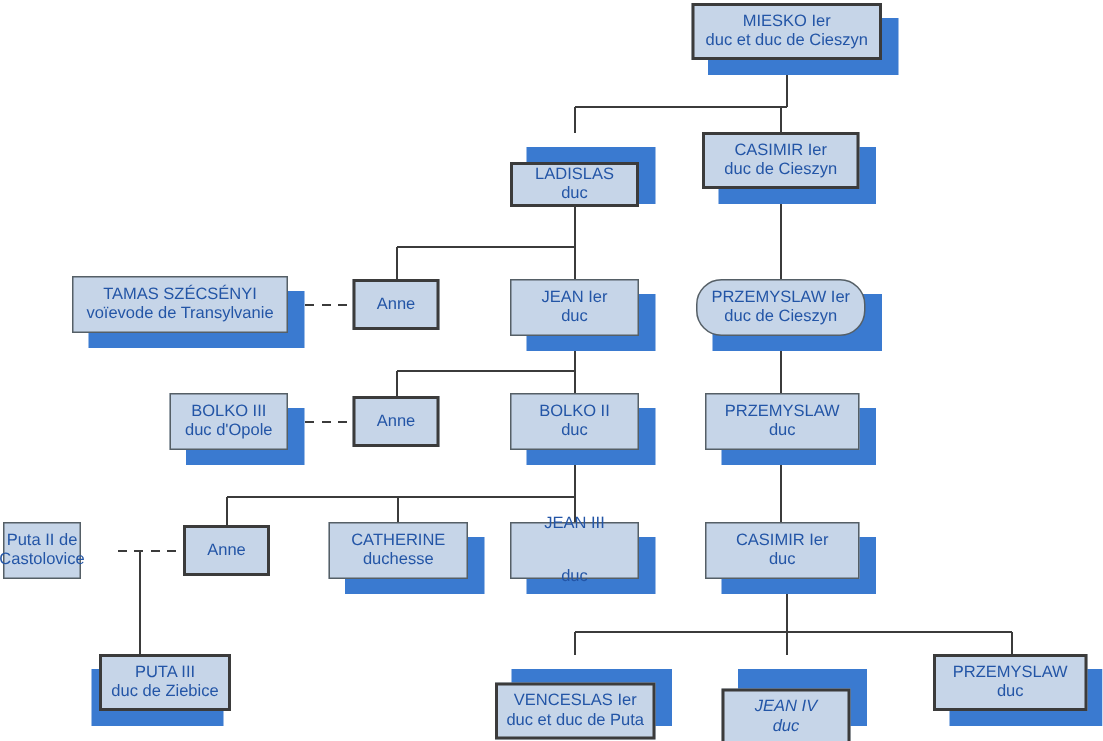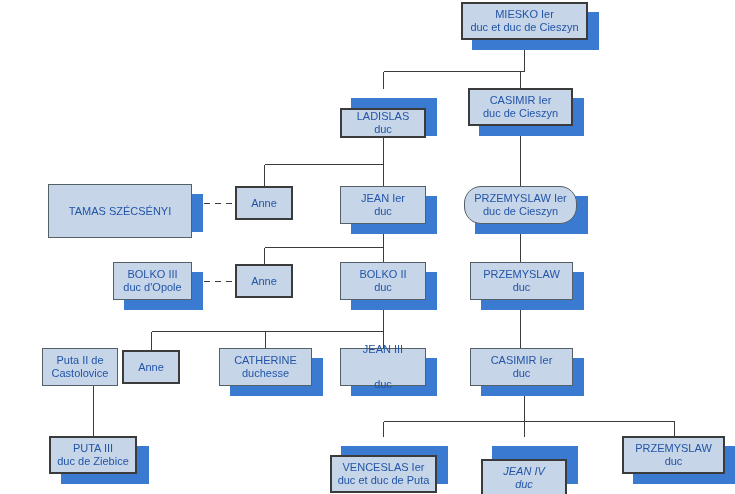--- a/index.html
+++ b/index.html
@@ -126,22 +126,23 @@
         <span class="l2">duc et duc de Cieszyn</span>
       </div>
       <div class="node thick" style="left: 340px; top: 88px; width: 86px; height: 30px; margin-top: 20px;">
         <span class="l1">LADISLAS</span>
         <span class="l2">duc</span>
       </div>
       <div class="node thick" style="left: 468px; top: 88px; width: 105px; height: 38px;">
         <span class="l1">CASIMIR Ier</span>
         <span class="l2">duc de Cieszyn</span>
       </div>
-      <div class="node" style="left: 48px; top: 184px; width: 144px; height: 54px;">
+      <div class="node" style="left: 48px; top: 184px; width: 144px; height: 38px;">
         <span class="l1">TAMAS SZÉCSÉNYI</span>
+        <span class="l2">voïevode de Transylvanie</span>
       </div>
       <div class="node thick" style="left: 235px; top: 186px; width: 58px; height: 34px;">
         <span class="l1">Anne</span>
       </div>
       <div class="node" style="left: 340px; top: 186px; width: 86px; height: 38px;">
         <span class="l1">JEAN Ier</span>
         <span class="l2">duc</span>
       </div>
       <div class="node" style="left: 464px; top: 186px; width: 113px; height: 38px; border-radius: 17px;">
         <span class="l1">PRZEMYSLAW Ier</span>
@@ -155,40 +156,40 @@
         <span class="l1">Anne</span>
       </div>
       <div class="node" style="left: 340px; top: 262px; width: 86px; height: 38px;">
         <span class="l1">BOLKO II</span>
         <span class="l2">duc</span>
       </div>
       <div class="node" style="left: 470px; top: 262px; width: 103px; height: 38px;">
         <span class="l1">PRZEMYSLAW</span>
         <span class="l2">duc</span>
       </div>
-      <div class="node" style="left: 2px; top: 348px; width: 76px; height: 38px; margin-left: 40px;">
+      <div class="node" style="left: 2px; top: 348px; width: 52px; height: 38px;">
         <span class="l1">Puta II de</span>
         <span class="l2">Castolovice</span>
       </div>
       <div class="node thick" style="left: 122px; top: 350px; width: 58px; height: 34px;">
         <span class="l1">Anne</span>
       </div>
       <div class="node" style="left: 219px; top: 348px; width: 93px; height: 38px;">
         <span class="l1">CATHERINE</span>
         <span class="l2">duchesse</span>
       </div>
       <div class="node" style="left: 340px; top: 348px; width: 86px; height: 38px; gap: 22px;">
         <span class="l1">JEAN III</span>
         <span class="l2">duc</span>
       </div>
       <div class="node" style="left: 470px; top: 348px; width: 103px; height: 38px;">
         <span class="l1">CASIMIR Ier</span>
         <span class="l2">duc</span>
       </div>
-      <div class="node thick" style="left: 49px; top: 436px; width: 88px; height: 38px;">
+      <div class="node thick" style="left: 66px; top: 436px; width: 88px; height: 38px;">
         <span class="l1">PUTA III</span>
         <span class="l2">duc de Ziebice</span>
       </div>
       <div class="node thick" style="left: 330px; top: 436px; width: 107px; height: 38px; margin-top: 19px;">
         <span class="l1">VENCESLAS Ier</span>
         <span class="l2">duc et duc de Puta</span>
       </div>
       <div class="node thick" style="left: 481px; top: 459px; width: 86px; height: 38px; font-style: italic;">
         <span class="l1">JEAN IV</span>
         <span class="l2">duc</span>

